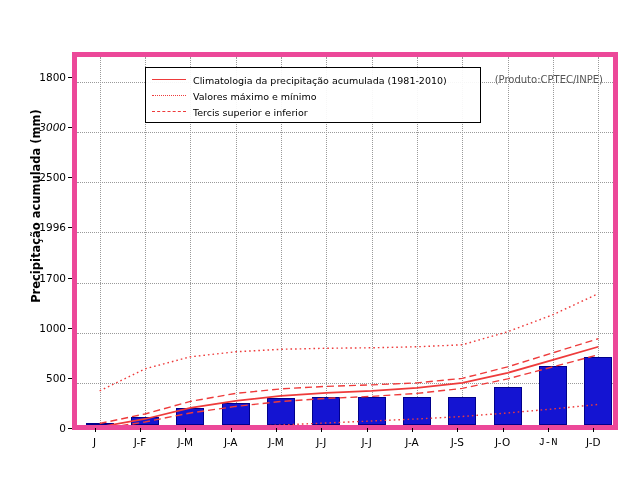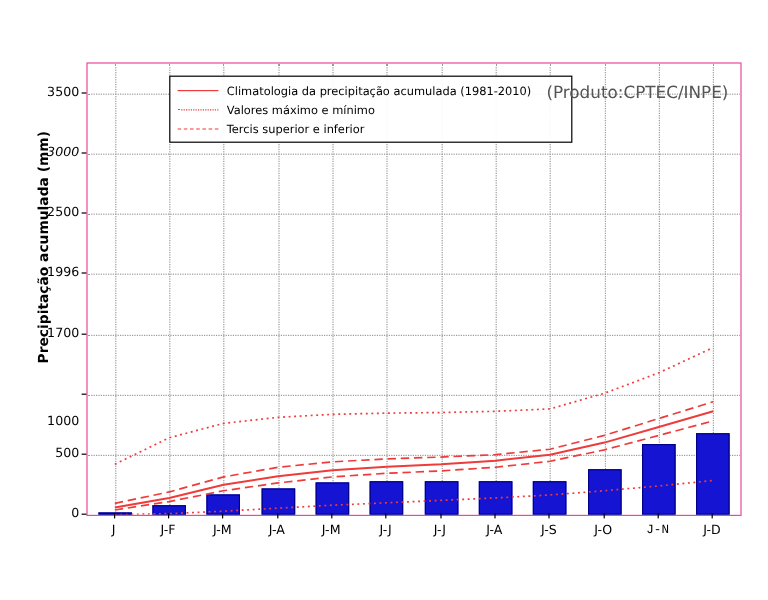--- a/index.html
+++ b/index.html
@@ -28,21 +28,21 @@
     font-weight: bold;
     color: #000;
   }
   
   #plot {
     position: absolute;
     left: 72px;
     top: 52px;
     width: 546px;
     height: 378px;
-    border: 1px solid #ec4899;
+    border: 5px solid #ec4899;
     box-sizing: border-box;
     background: #ffffff;
     overflow: hidden;
   }
   .gridline-v {
     position: absolute;
     top: 0;
     bottom: 0;
     width: 0;
     border-left: 1px dotted #9a9a9a;
@@ -149,21 +149,21 @@
   }
   .legend-text {
     font-size: 9.5px;
     color: #000;
     white-space: nowrap;
   }
   #produto {
     position: absolute;
     right: 10px;
     top: 17px;
-    font-size: 14px;
+    font-size: 10px;
     color: #555555;
   }
 </style>
 </head>
 <body>
 
 <div id="figure">
 
 
   <div id="plot">
@@ -235,31 +235,31 @@
     </div>
 
     <div id="produto">(Produto:CPTEC/INPE)</div>
   </div>
 
   <div class="ytick-wrap" id="ticks">
       <div class="ytick-label" style="left: 8px; top: 428px;">0</div>
       <div class="ytick-mark" style="left: 68px; top: 428px;"></div>
       <div class="ytick-label" style="left: 8px; top: 377.867px;">500</div>
       <div class="ytick-mark" style="left: 68px; top: 377.867px;"></div>
-      <div class="ytick-label" style="left: 8px; top: 327.733px; margin-top: 23px;">1000</div>
+      <div class="ytick-label" style="left: 8px; top: 327.733px;">1000</div>
       <div class="ytick-mark" style="left: 68px; top: 327.733px;"></div>
       <div class="ytick-label" style="left: 8px; top: 277.6px;">1700</div>
       <div class="ytick-mark" style="left: 68px; top: 277.6px;"></div>
       <div class="ytick-label" style="left: 8px; top: 227.467px;">1996</div>
       <div class="ytick-mark" style="left: 68px; top: 227.467px;"></div>
       <div class="ytick-label" style="left: 8px; top: 177.333px;">2500</div>
       <div class="ytick-mark" style="left: 68px; top: 177.333px;"></div>
       <div class="ytick-label" style="left: 8px; top: 127.2px; font-style: italic;">3000</div>
       <div class="ytick-mark" style="left: 68px; top: 127.2px;"></div>
-      <div class="ytick-label" style="left: 8px; top: 77.0667px;">3500</div>
+      <div class="ytick-label" style="left: 8px; top: 77.0667px;">1800</div>
       <div class="ytick-mark" style="left: 68px; top: 77.0667px;"></div>
       <div class="xtick-label" style="left: 94.6667px; top: 436px;">J</div>
       <div class="xtick-mark" style="left: 94.6667px; top: 428px;"></div>
       <div class="xtick-label" style="left: 140px; top: 436px;">J-F</div>
       <div class="xtick-mark" style="left: 140px; top: 428px;"></div>
       <div class="xtick-label" style="left: 185.333px; top: 436px;">J-M</div>
       <div class="xtick-mark" style="left: 185.333px; top: 428px;"></div>
       <div class="xtick-label" style="left: 230.667px; top: 436px;">J-A</div>
       <div class="xtick-mark" style="left: 230.667px; top: 428px;"></div>
       <div class="xtick-label" style="left: 276px; top: 436px;">J-M</div>

